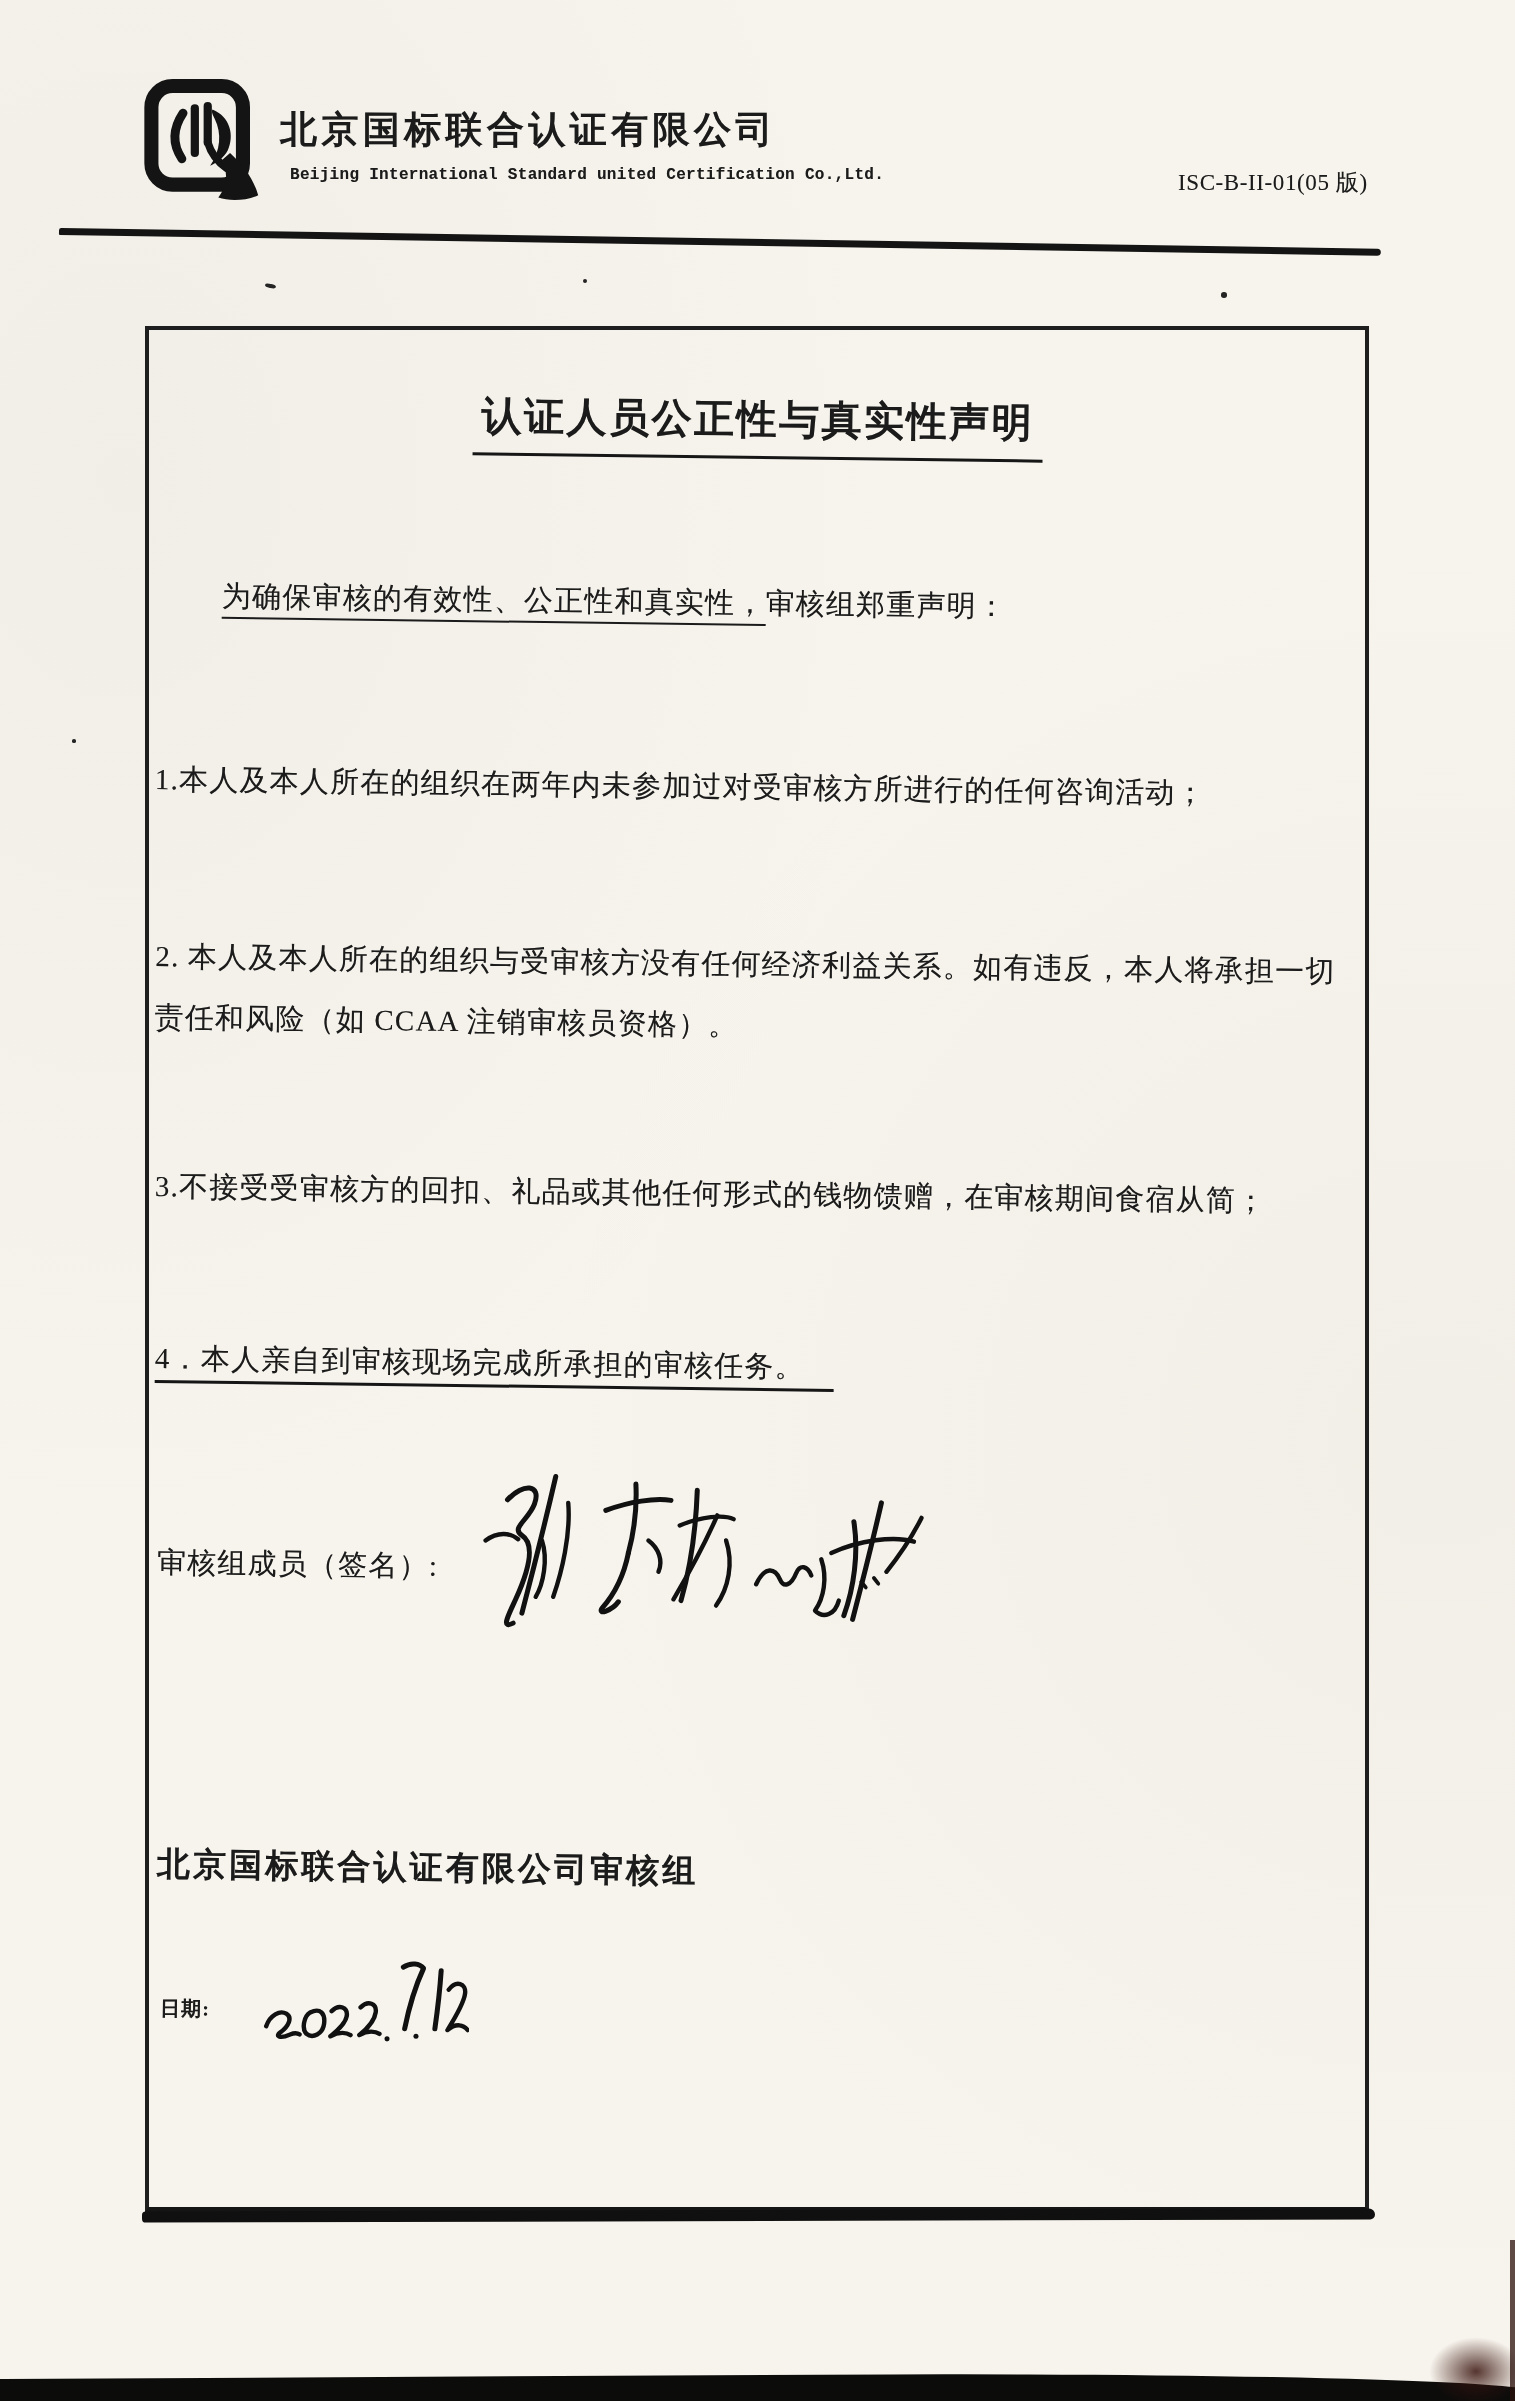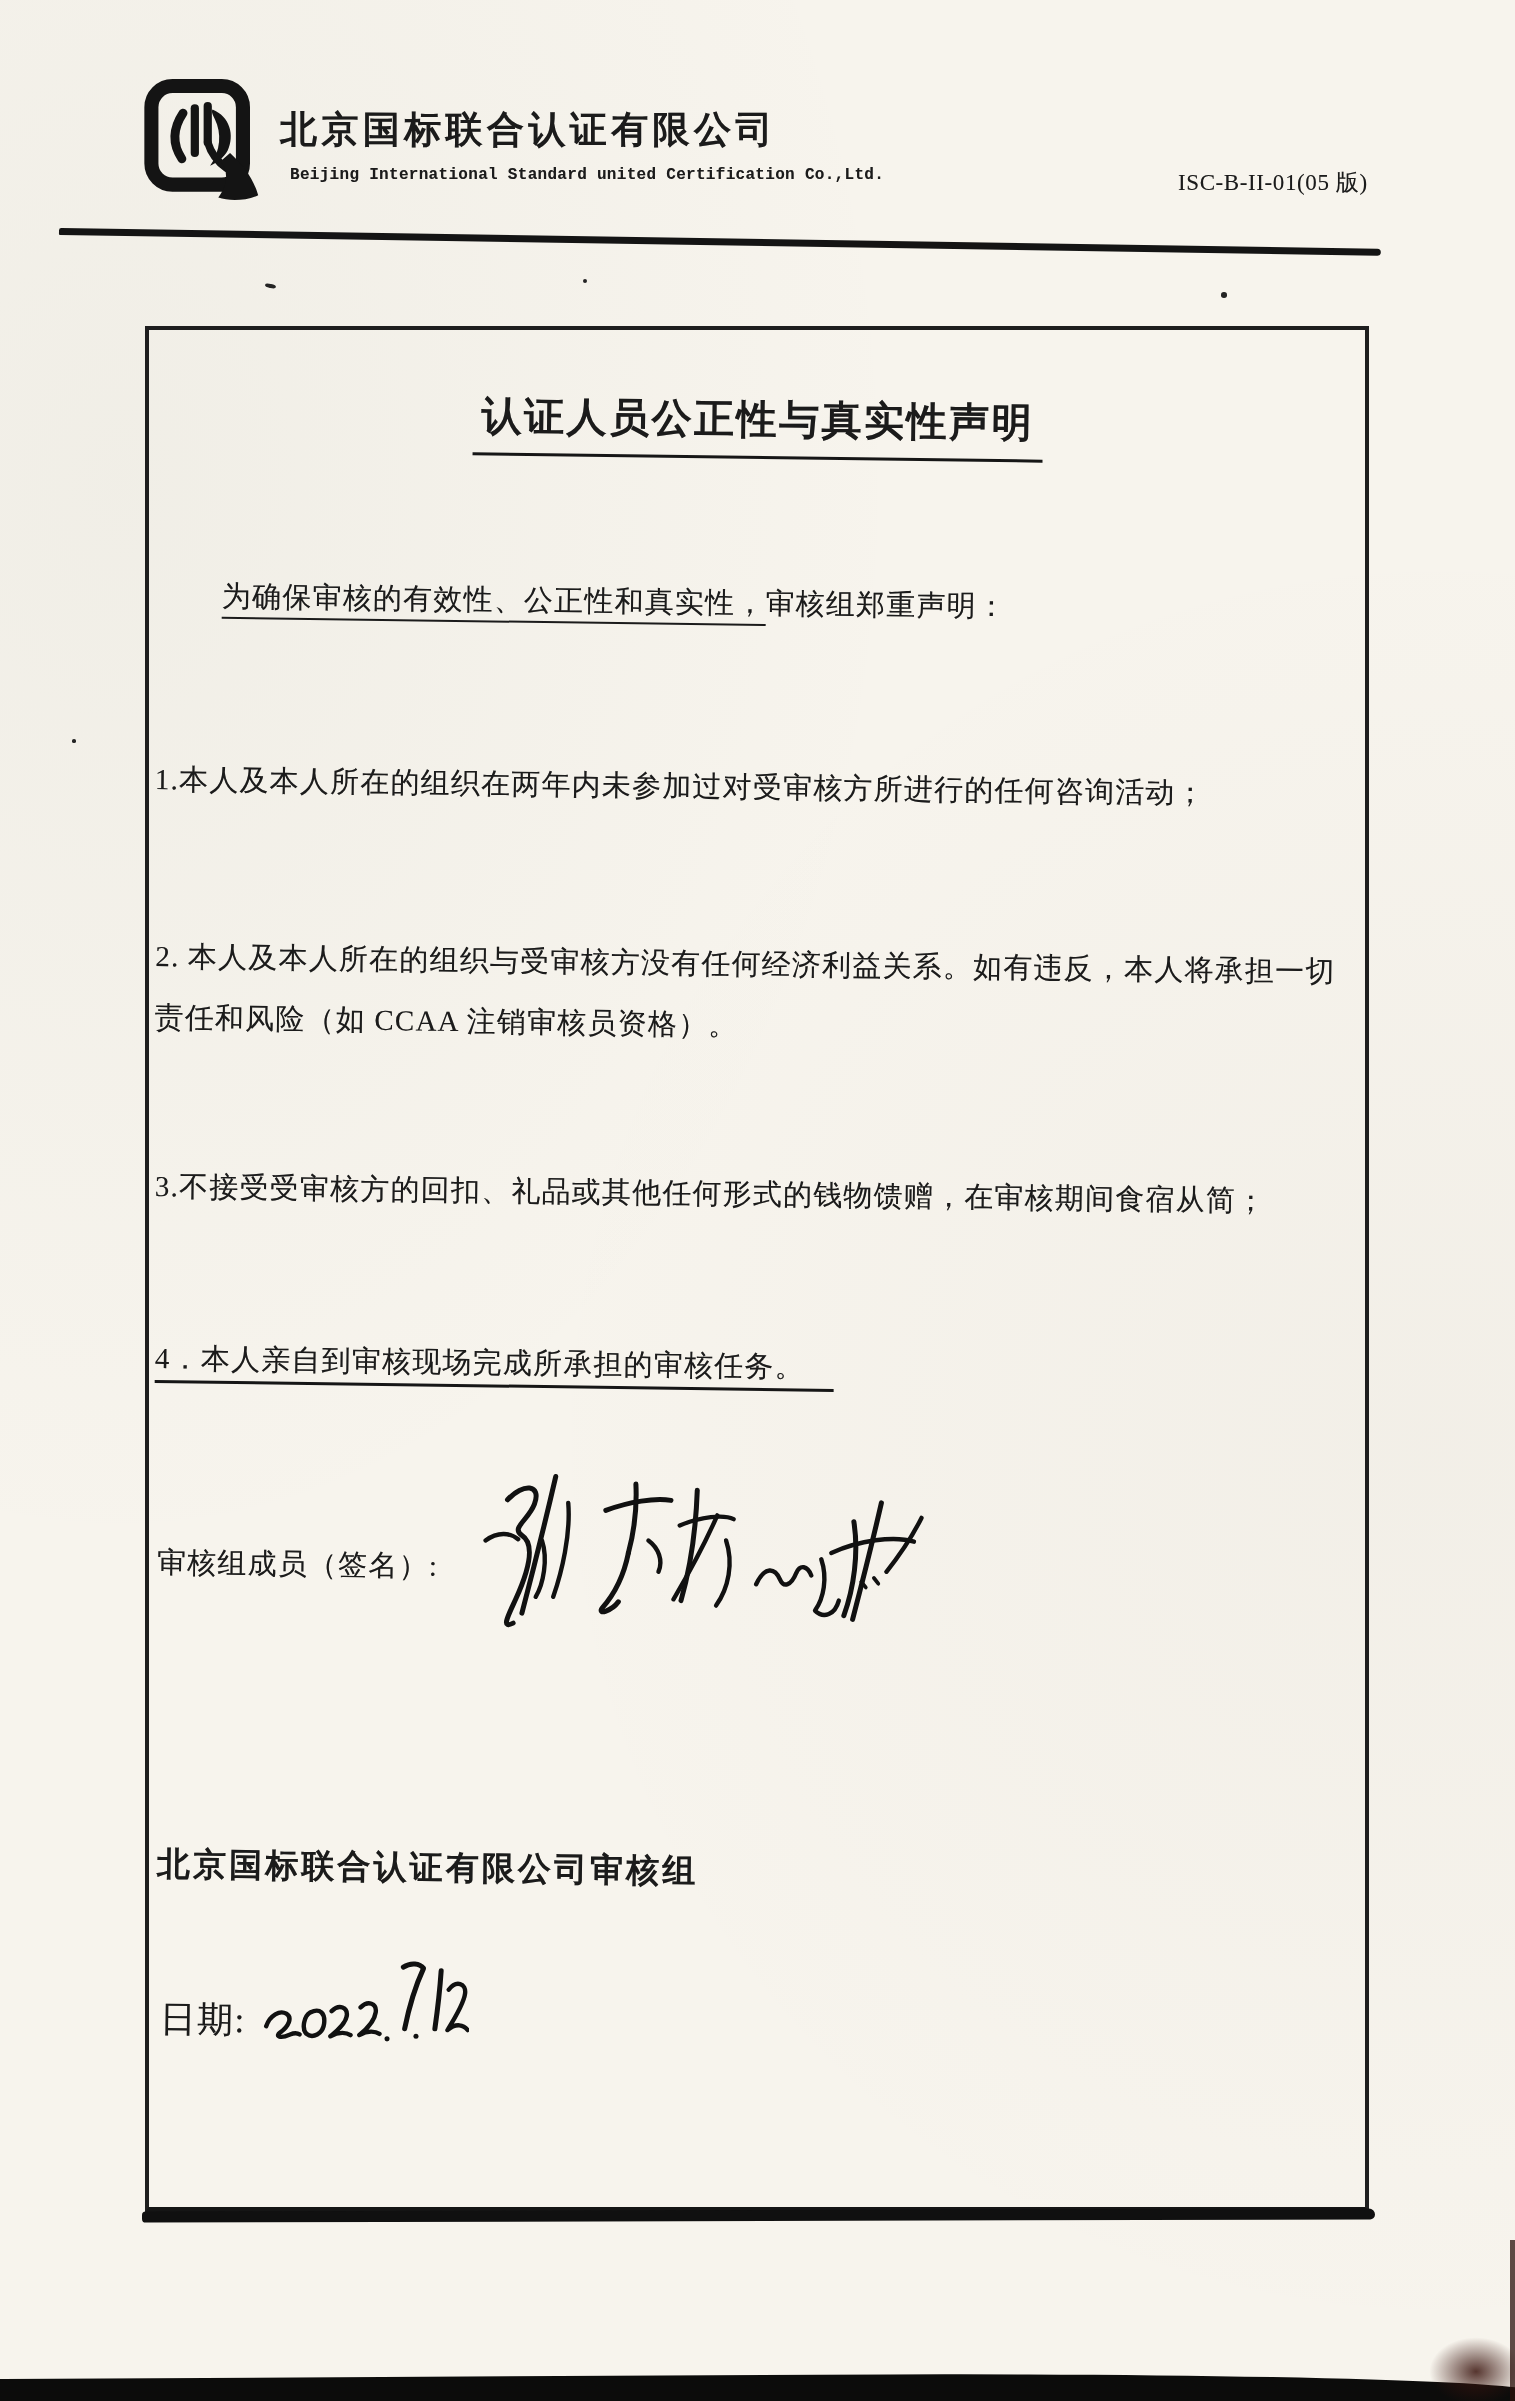--- a/index.html
+++ b/index.html
@@ -44,21 +44,21 @@
   .u-intro{border-bottom:2.5px solid #1b1b1b;padding-bottom:5px;}
   .item1{left:155px;top:729px;width:1192px;}
   .item2{left:155px;top:897px;width:1191px;line-height:61px;}
   .item3{left:155px;top:1136px;width:1192px;}
   .item4{left:155px;top:1308px;width:1192px;}
   .u-item{border-bottom:3.1px solid #161616;padding-bottom:6.2px;padding-right:29px;}
 
   .sig-label{left:157px;top:1543px;font-size:29px;letter-spacing:1.2px;white-space:nowrap;}
   .footer-org{left:157px;top:1842px;font-size:33px;font-weight:700;letter-spacing:3.1px;
     font-family:"Liberation Sans","DejaVu Sans",sans-serif;white-space:nowrap;}
-  .date-label{left:160px;top:1995px;font-size:36px;font-weight:400;letter-spacing:1.2px;white-space:nowrap;}
+  .date-label{left:160px;top:1995px;font-size:20px;font-weight:700;letter-spacing:1.2px;white-space:nowrap;}
 
   svg .st{fill:none;stroke:#141414;stroke-linecap:round;stroke-linejoin:round;}
   svg .hand{fill:none;stroke:#111;stroke-linecap:round;stroke-linejoin:round;}
 
   
   .speck{position:absolute;background:#242424;border-radius:50%;}
   .bottom-band{position:absolute;left:-15px;top:2375px;width:1548px;height:44px;background:#0c0c0b;
     border-radius:17.5px 46% 0 0 / 10px 21px 0 0;transform:rotate(-.3deg);}
   .corner-blob{position:absolute;left:1429px;top:2337px;width:94px;height:69px;border-radius:50%;
     background:radial-gradient(ellipse at center,rgba(58,20,14,.85),rgba(58,20,14,0) 70%);}

